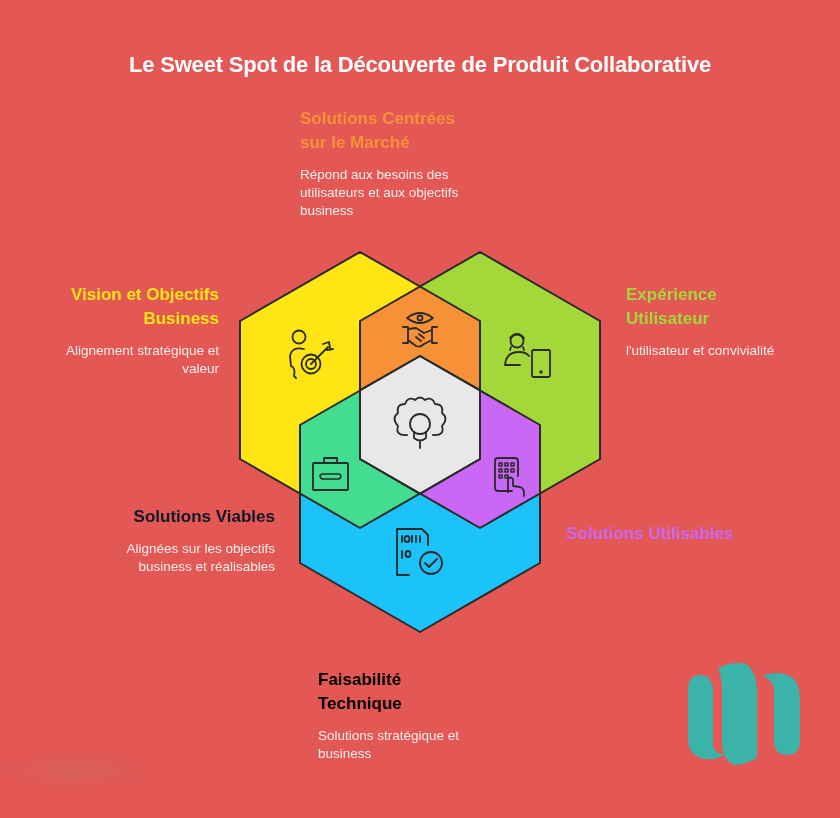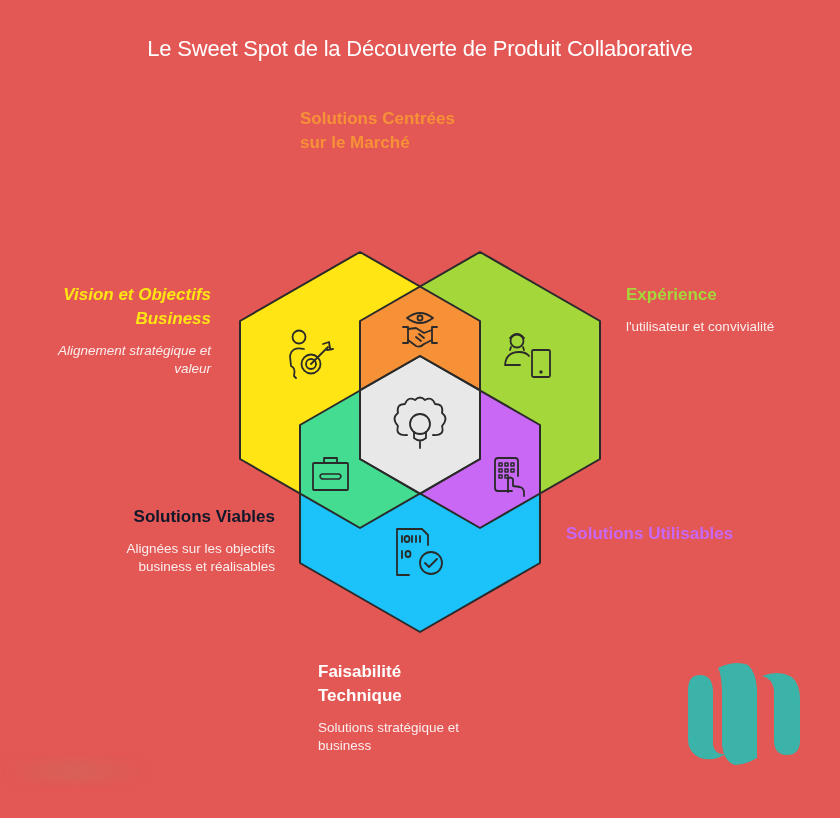--- a/index.html
+++ b/index.html
@@ -4,22 +4,22 @@
 <style>
   * { box-sizing: border-box; margin: 0; padding: 0; }
   html, body { width: 840px; height: 818px; overflow: hidden; }
   body {
     background: #e35754;
     font-family: "Liberation Sans", "DejaVu Sans", sans-serif;
     position: relative;
     color: #fff;
   }
   .title {
-    position: absolute; left: 0; top: 36px; width: 840px;
-    text-align: center; font-size: 22px; font-weight: normal;
+    position: absolute; left: 0; top: 52px; width: 840px;
+    text-align: center; font-size: 22px; font-weight: bold;
     color: #ffffff; letter-spacing: -0.2px;
   }
   .block { position: absolute; }
   .block .head { font-size: 17px; font-weight: bold; line-height: 24px; }
   .block .desc { font-size: 13.5px; line-height: 18px; color: #fbeeee; margin-top: 11px; }
   .center { }
   .right { text-align: right; }
   .left { text-align: left; }
   #diagram { position: absolute; left: 0; top: 0; }
   .watermark {
@@ -33,36 +33,42 @@
 
 <div class="watermark"></div>
 
 <div class="title">Le Sweet Spot de la Découverte de Produit Collaborative</div>
 
 <div class="block center" style="left:300px; top:107px; width:240px;">
   <div class="head" style="color:#f79138;">
     <div>Solutions Centrées</div>
     <div>sur le Marché</div>
   </div>
+  <div class="desc">
+    <div>Répond aux besoins des</div>
+    <div>utilisateurs et aux objectifs</div>
+    <div>business</div>
+  </div>
 </div>
 
-<div class="block right" style="left:16px; top:283px; width:195px;font-style:italic;">
+<div class="block right" style="left:24px; top:283px; width:195px;">
   <div class="head" style="color:#ffe514;">
     <div>Vision et Objectifs</div>
     <div>Business</div>
   </div>
   <div class="desc">
     <div>Alignement stratégique et</div>
     <div>valeur</div>
   </div>
 </div>
 
 <div class="block left" style="left:626px; top:283px; width:210px;">
   <div class="head" style="color:#a4d83a;">
     <div>Expérience</div>
+    <div>Utilisateur</div>
   </div>
   <div class="desc">
     <div>l'utilisateur et convivialité</div>
   </div>
 </div>
 
 <div class="block right" style="left:60px; top:505px; width:215px;">
   <div class="head" style="color:#0f172a;">
     <div>Solutions Viables</div>
   </div>
@@ -72,21 +78,21 @@
   </div>
 </div>
 
 <div class="block left" style="left:566px; top:522px; width:220px;">
   <div class="head" style="color:#c968f5;">
     <div>Solutions Utilisables</div>
   </div>
 </div>
 
 <div class="block center" style="left:318px; top:660px; width:200px;">
-  <div class="head" style="color:#ffffff;">
+  <div class="head" style="color:#000000;margin-top:8px;">
     <div>Faisabilité</div>
     <div>Technique</div>
   </div>
   <div class="desc">
     <div>Solutions stratégique et</div>
     <div>business</div>
   </div>
 </div>
 
 <svg id="diagram" width="840" height="818" viewBox="0 0 840 818">

